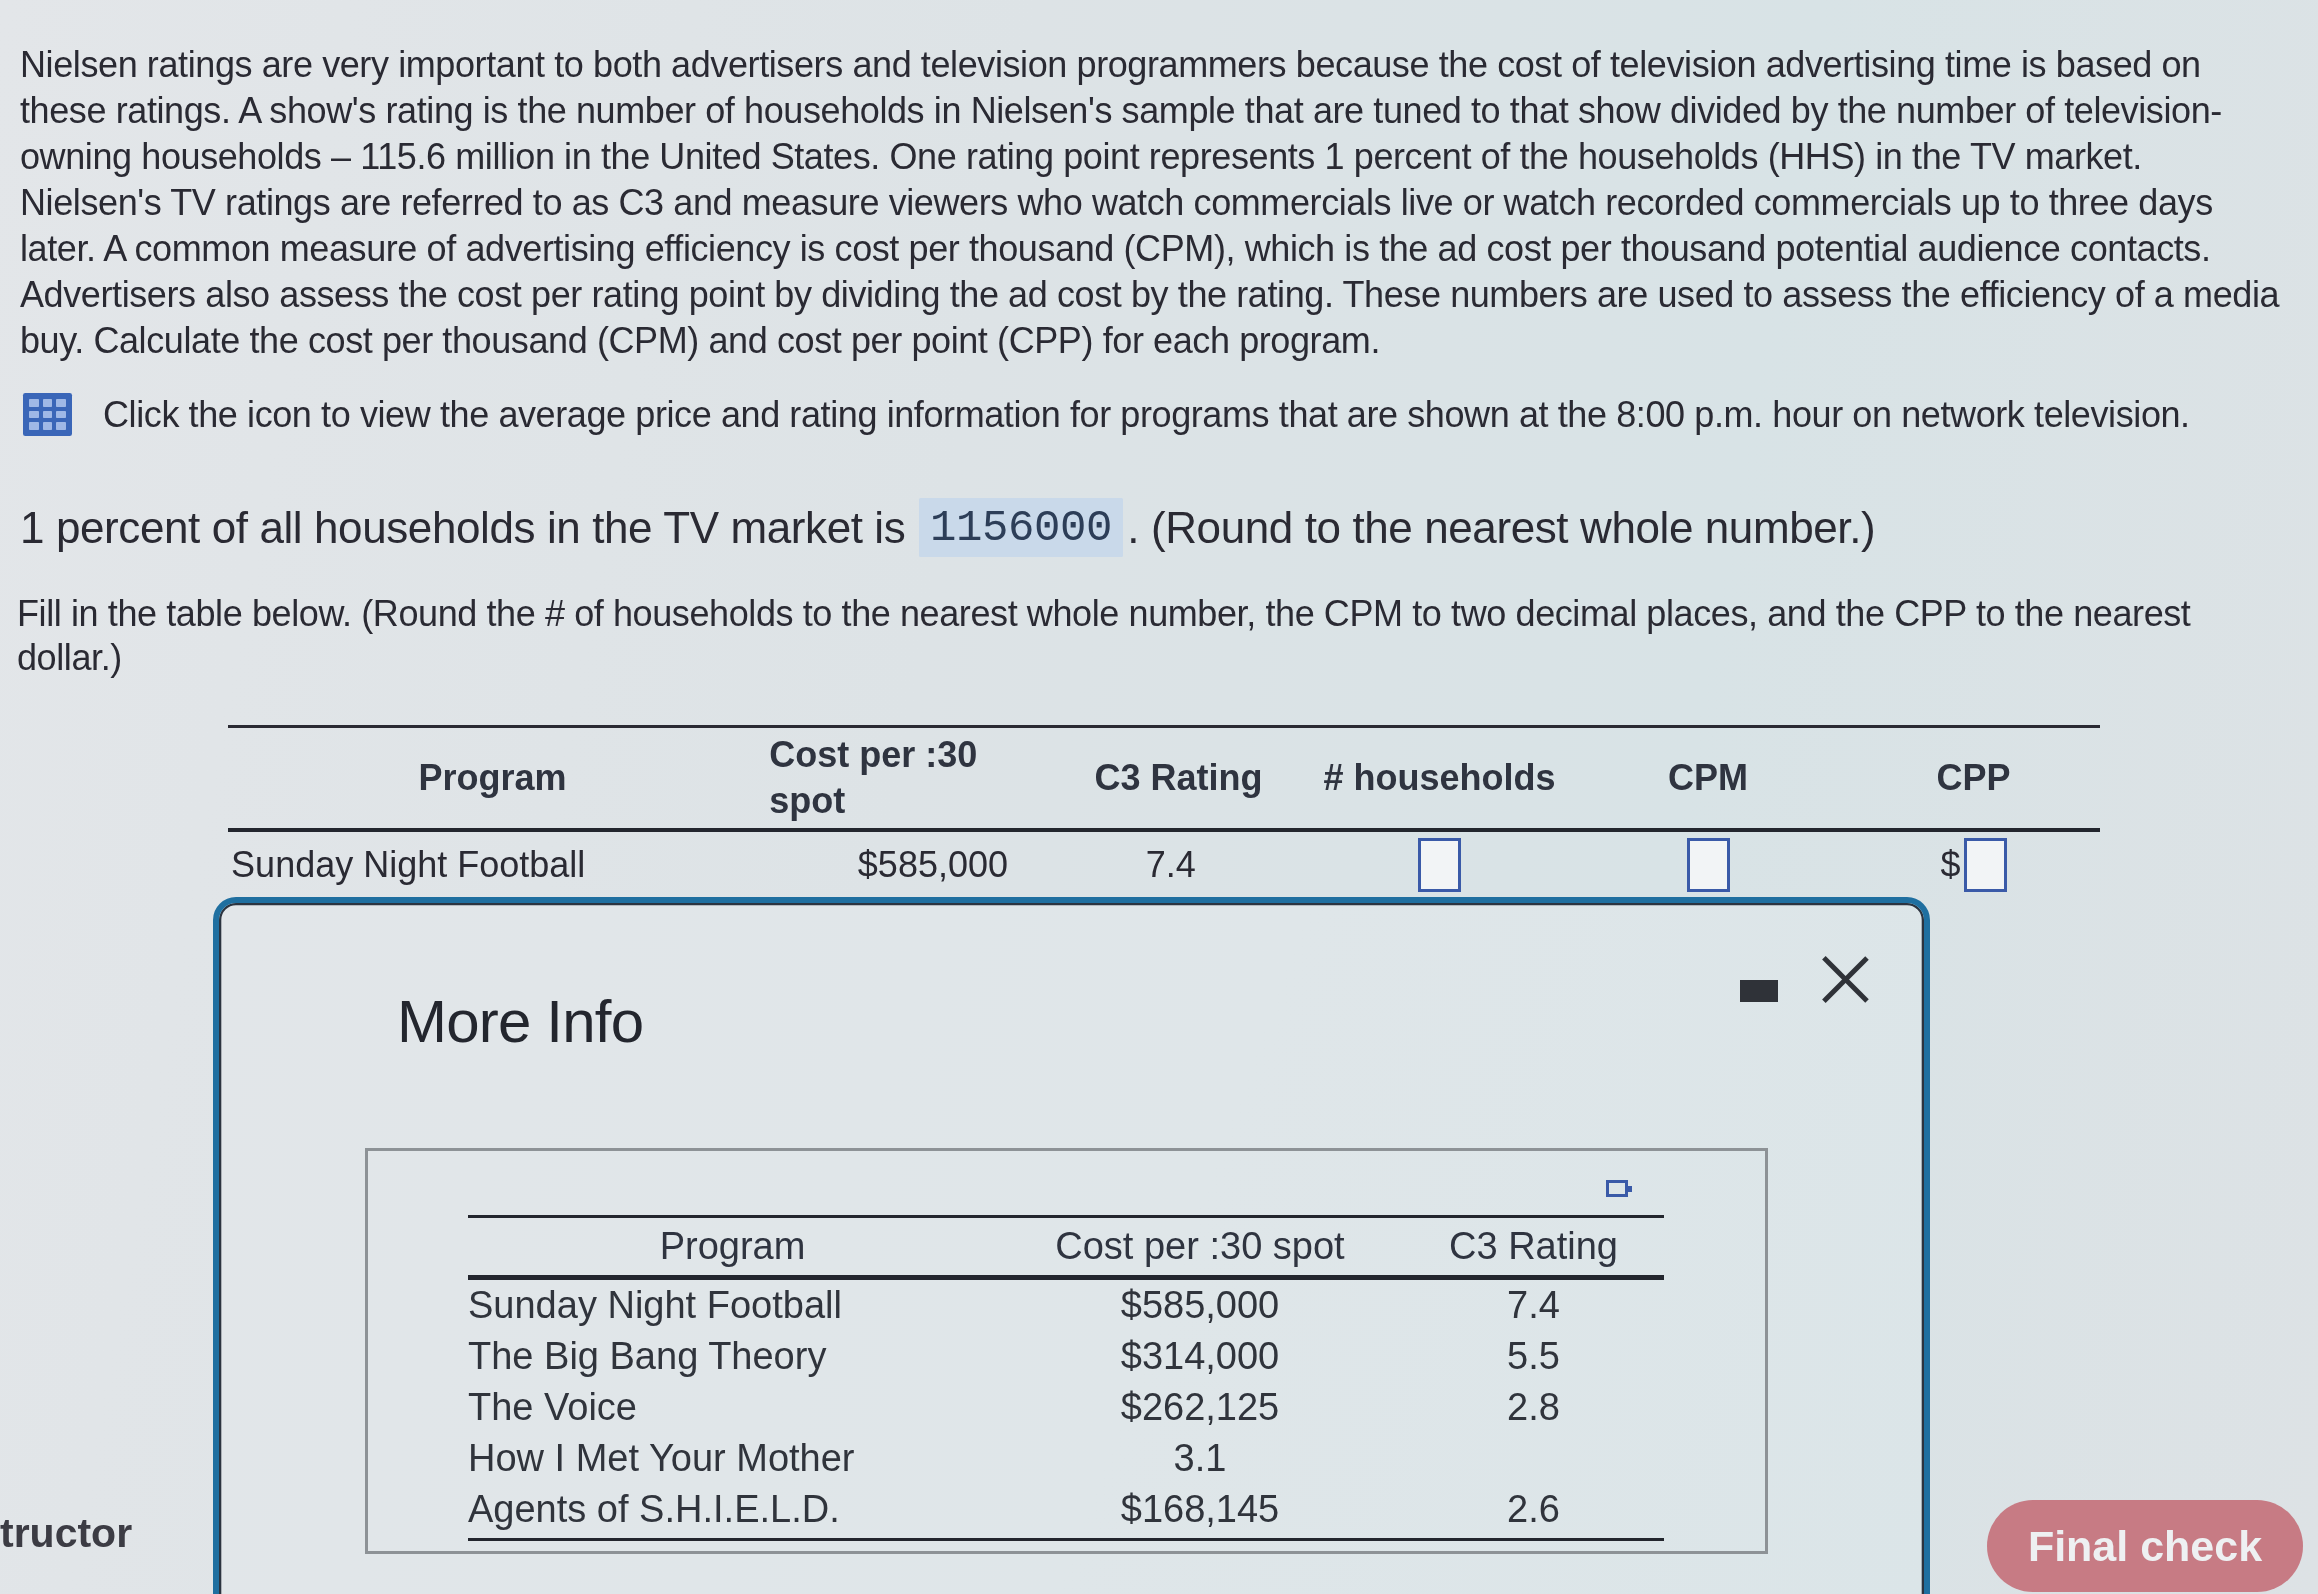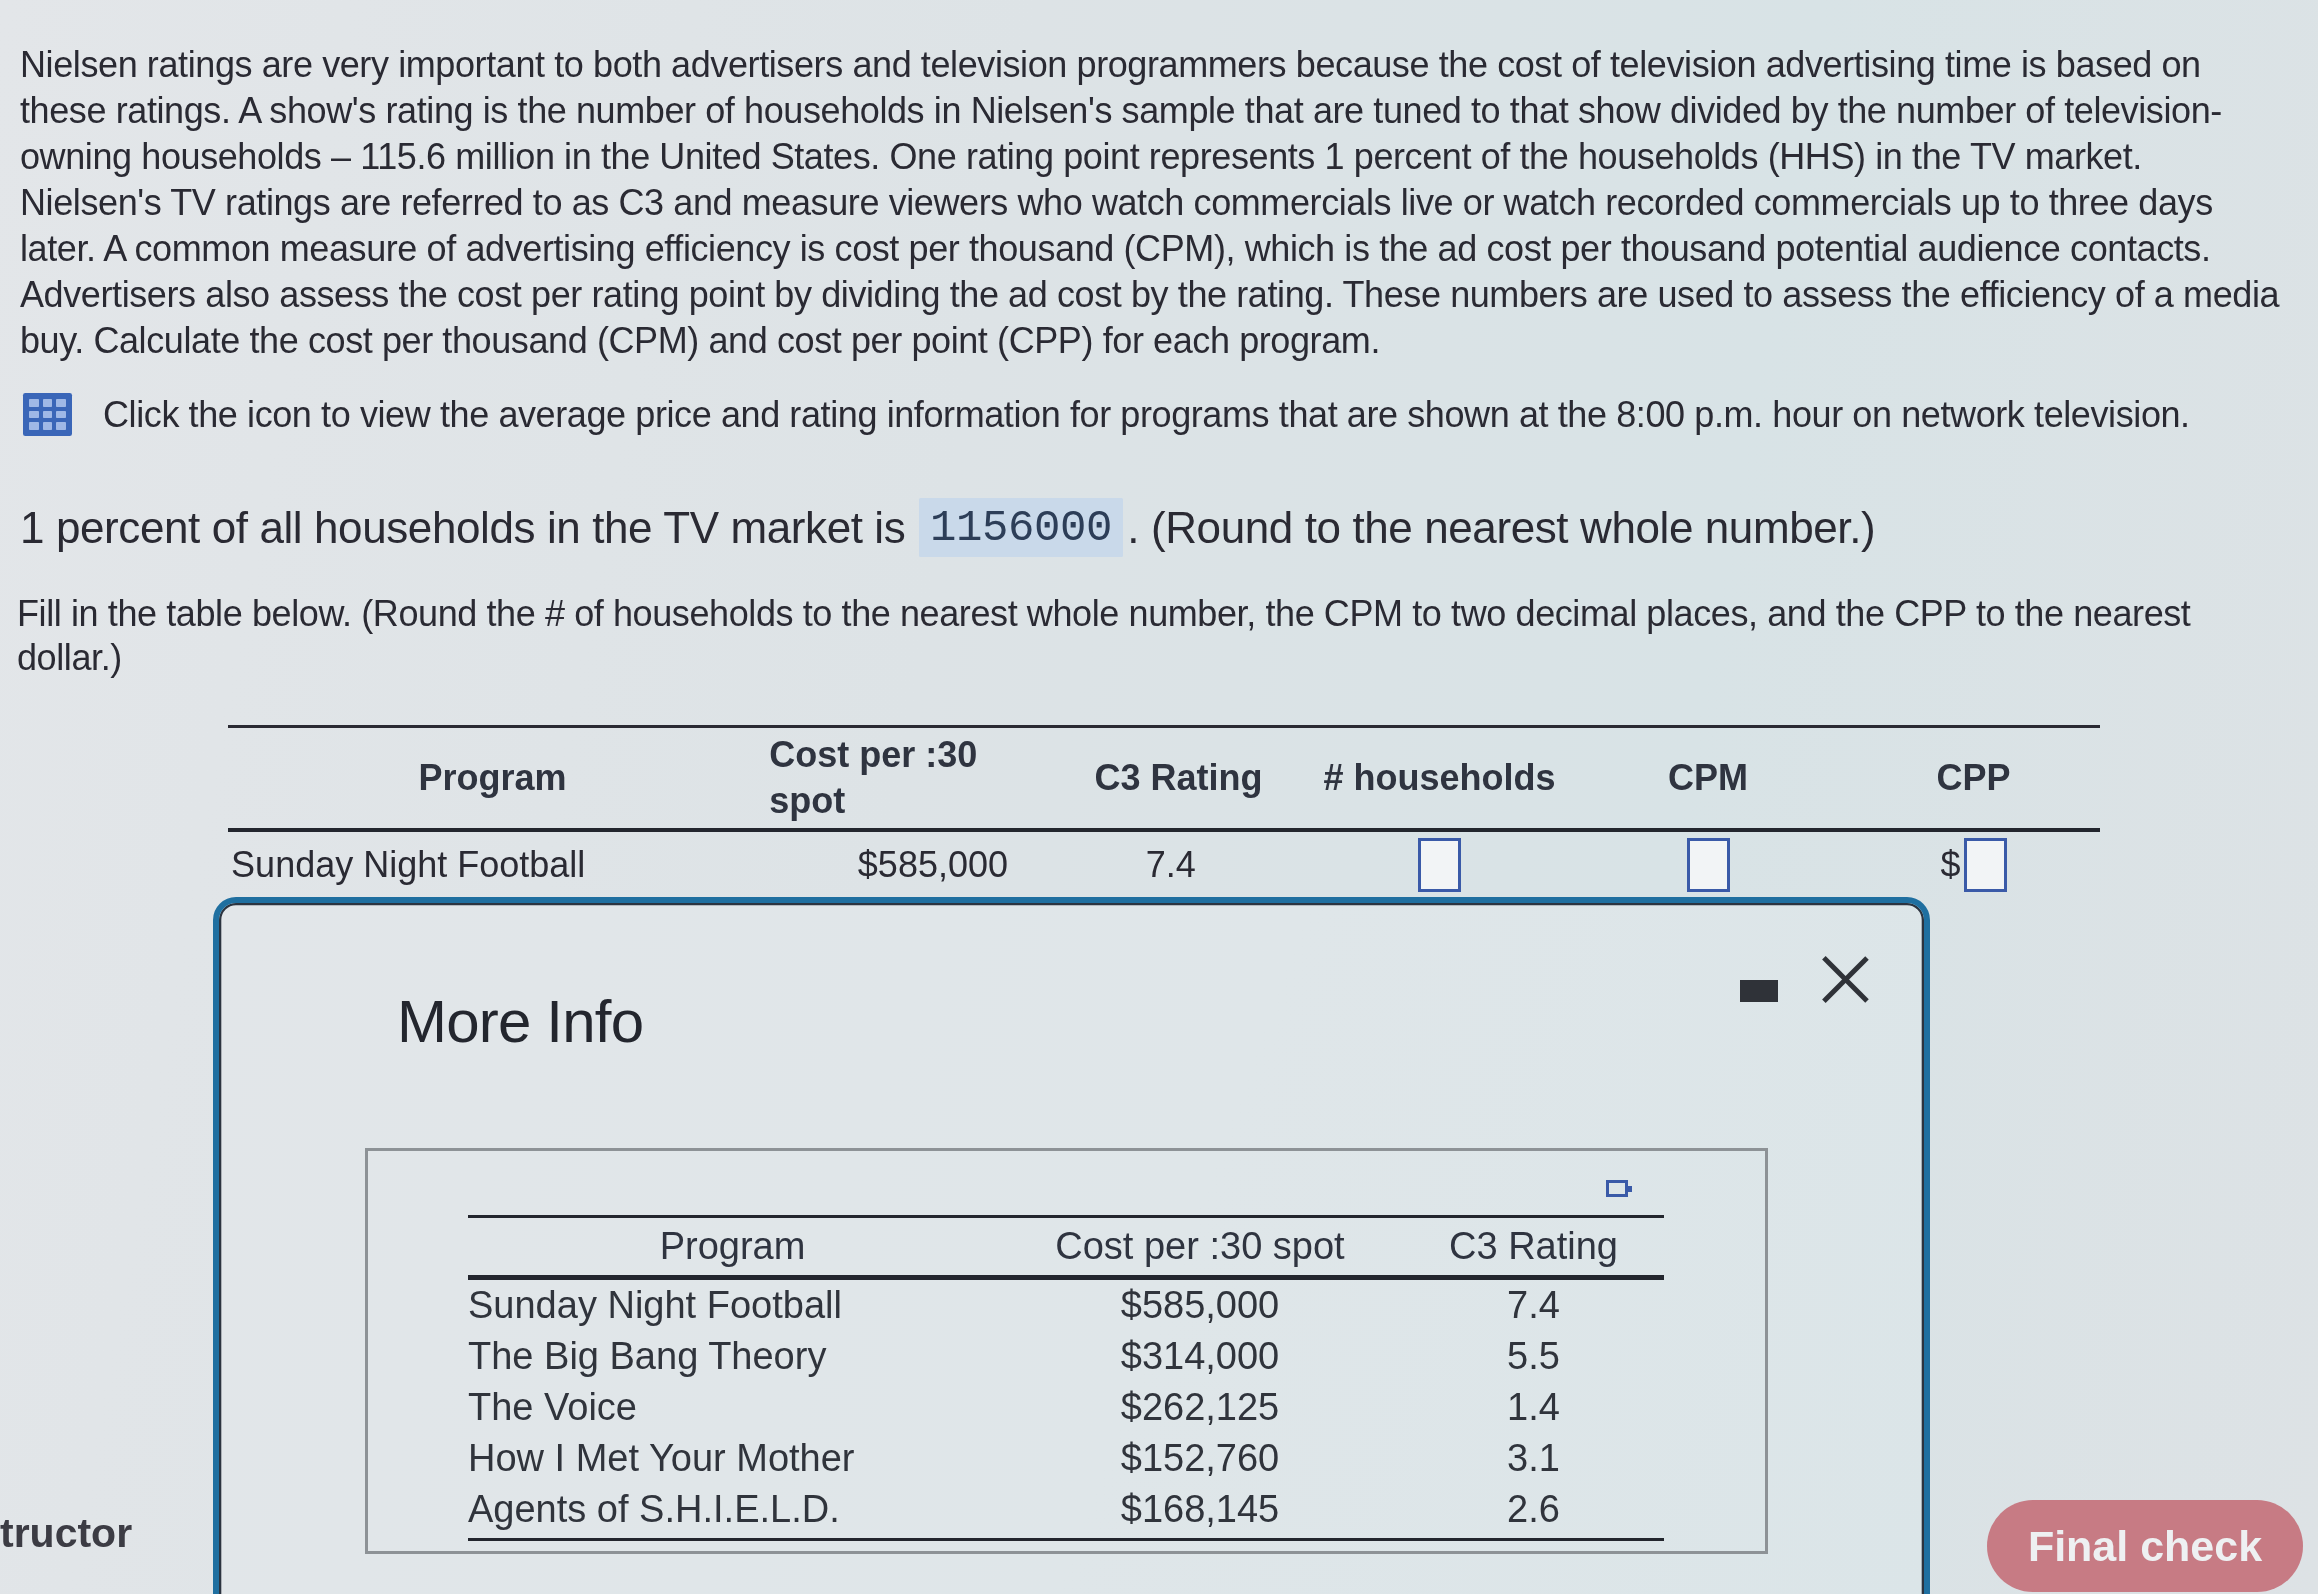--- a/index.html
+++ b/index.html
@@ -202,25 +202,24 @@
           <div class="c">7.4</div>
         </div>
         <div class="it-row">
           <div>The Big Bang Theory</div>
           <div class="c">$314,000</div>
           <div class="c">5.5</div>
         </div>
         <div class="it-row">
           <div>The Voice</div>
           <div class="c">$262,125</div>
-          <div class="c">1.4</div>
+          <div class="c">2.8</div>
         </div>
         <div class="it-row">
           <div>How I Met Your Mother</div>
-          <div class="c">$152,760</div>
           <div class="c">3.1</div>
         </div>
         <div class="it-row">
           <div>Agents of S.H.I.E.L.D.</div>
           <div class="c">$168,145</div>
           <div class="c">2.6</div>
         </div>
         <div class="it-bottom"></div>
       </div>
     </div>

